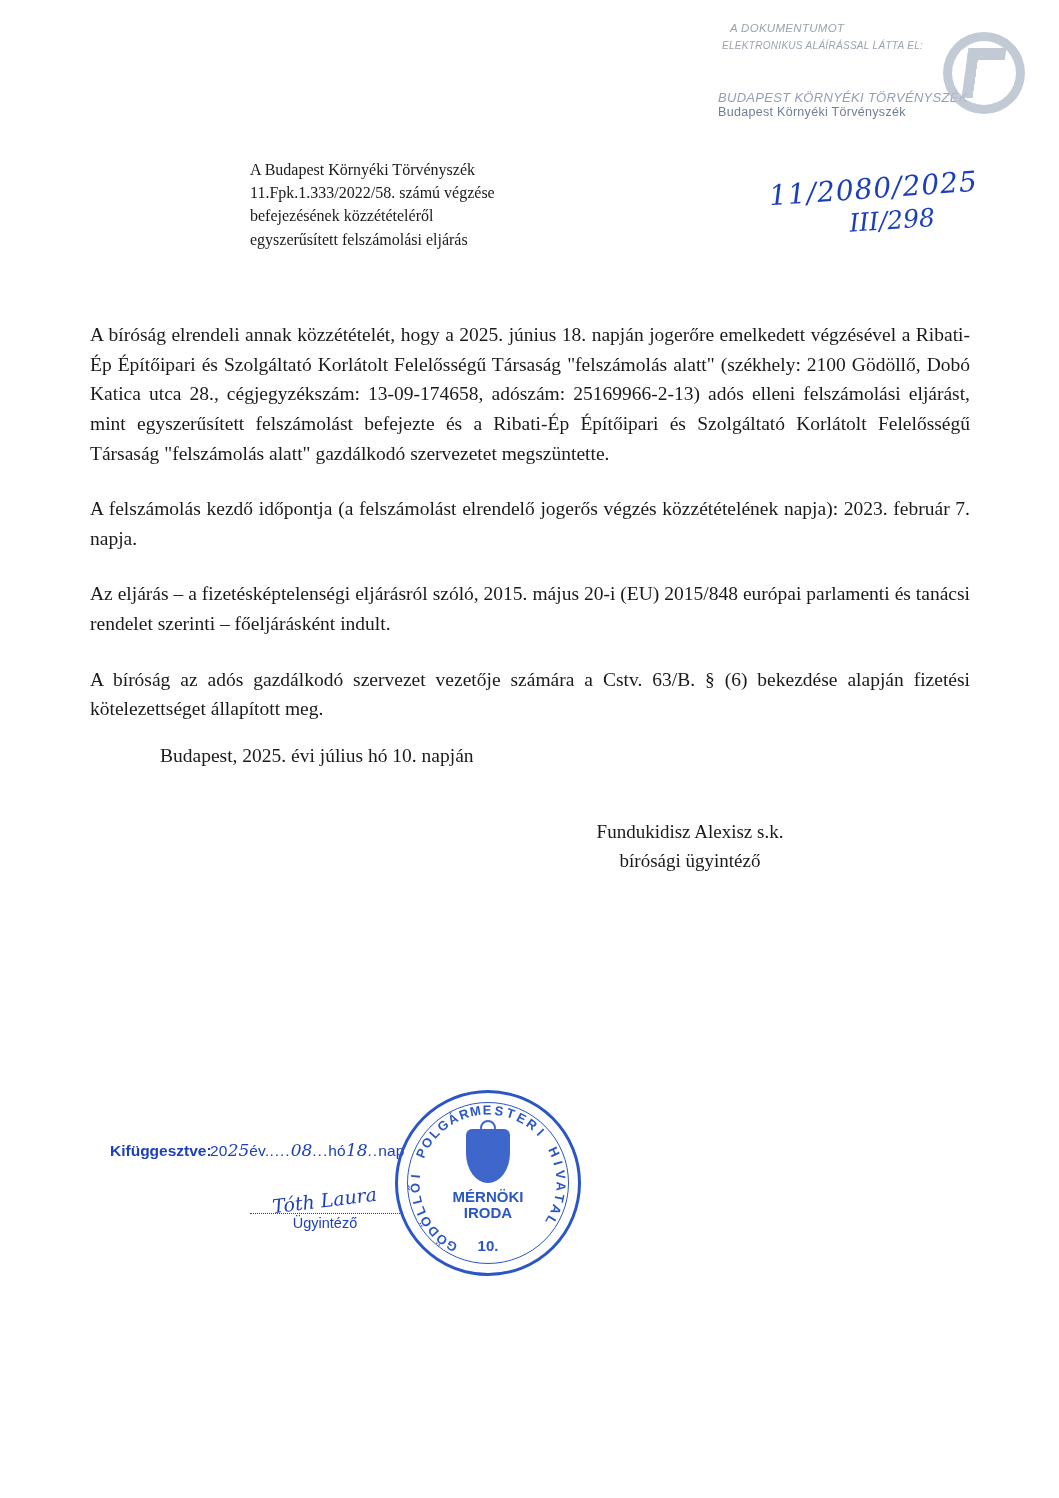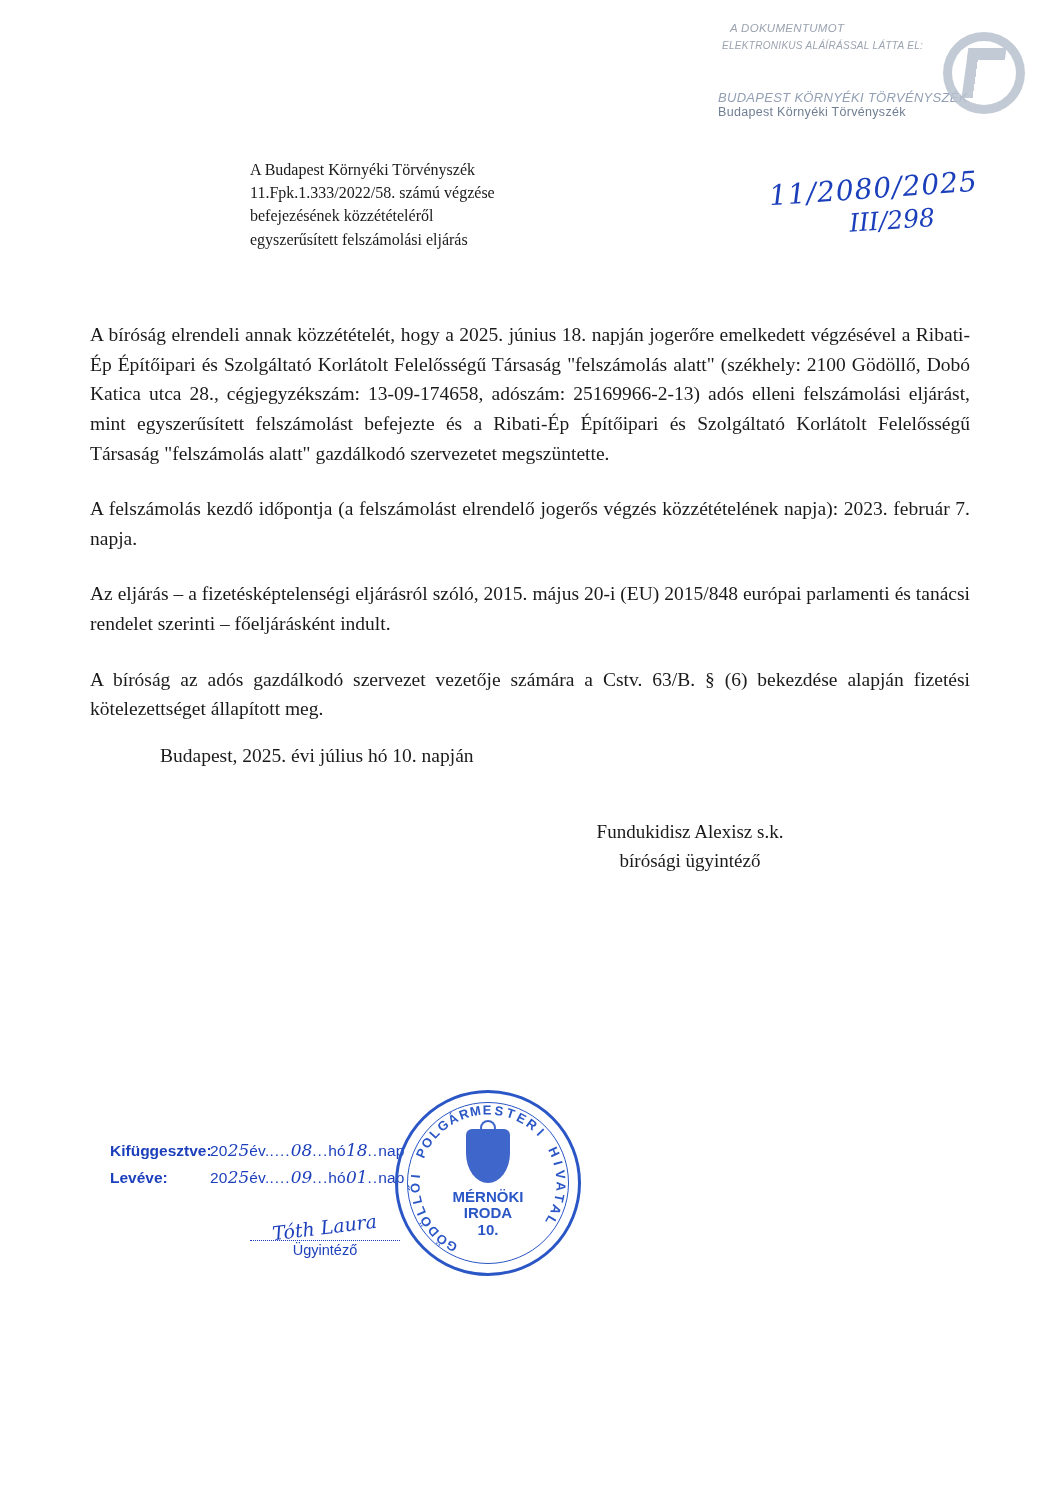--- a/index.html
+++ b/index.html
@@ -227,21 +227,21 @@
     top: 96px;
     text-align: center;
     font-family: "Liberation Sans", sans-serif;
     font-weight: bold;
     font-size: 15px;
     line-height: 1.05;
   }
   .seal-num {
     position: absolute;
     left: 0; right: 0;
-    top: 128px;
+    top: 144px;
     text-align: center;
     font-family: "Liberation Sans", sans-serif;
     font-weight: bold;
     font-size: 15px;
   }
 </style>
 </head>
 <body>
 
 <div class="page">
@@ -276,23 +276,20 @@
   <div class="place-date">Budapest, 2025. évi július hó 10. napján</div>
 
   <div class="signature">
     <div>Fundukidisz Alexisz s.k.</div>
     <div>bírósági ügyintéző</div>
   </div>
 
   <div class="posting">
     <div class="posting-row">
       <span class="posting-label">Kifüggesztve:</span><span class="posting-value">20</span><span class="hw">25</span><span class="posting-value">év.</span><span class="dots">....</span><span class="hw">08</span><span class="dots">...</span><span class="posting-value">hó</span><span class="hw">18</span><span class="dots">..</span><span class="posting-value">nap</span>
-    </div>
-    <div class="posting-row">
-      <span class="posting-label">Levéve:</span><span class="posting-value">20</span><span class="hw">25</span><span class="posting-value">év.</span><span class="dots">....</span><span class="hw">09</span><span class="dots">...</span><span class="posting-value">hó</span><span class="hw">01</span><span class="dots">..</span><span class="posting-value">nap</span>
     </div>
 
     <div class="posting-sign">
       <div class="scribble">Tóth Laura</div>
       <div class="sig-line"></div>
       <div class="sig-cap">Ügyintéző</div>
     </div>
   </div>
 
   <div class="seal">

